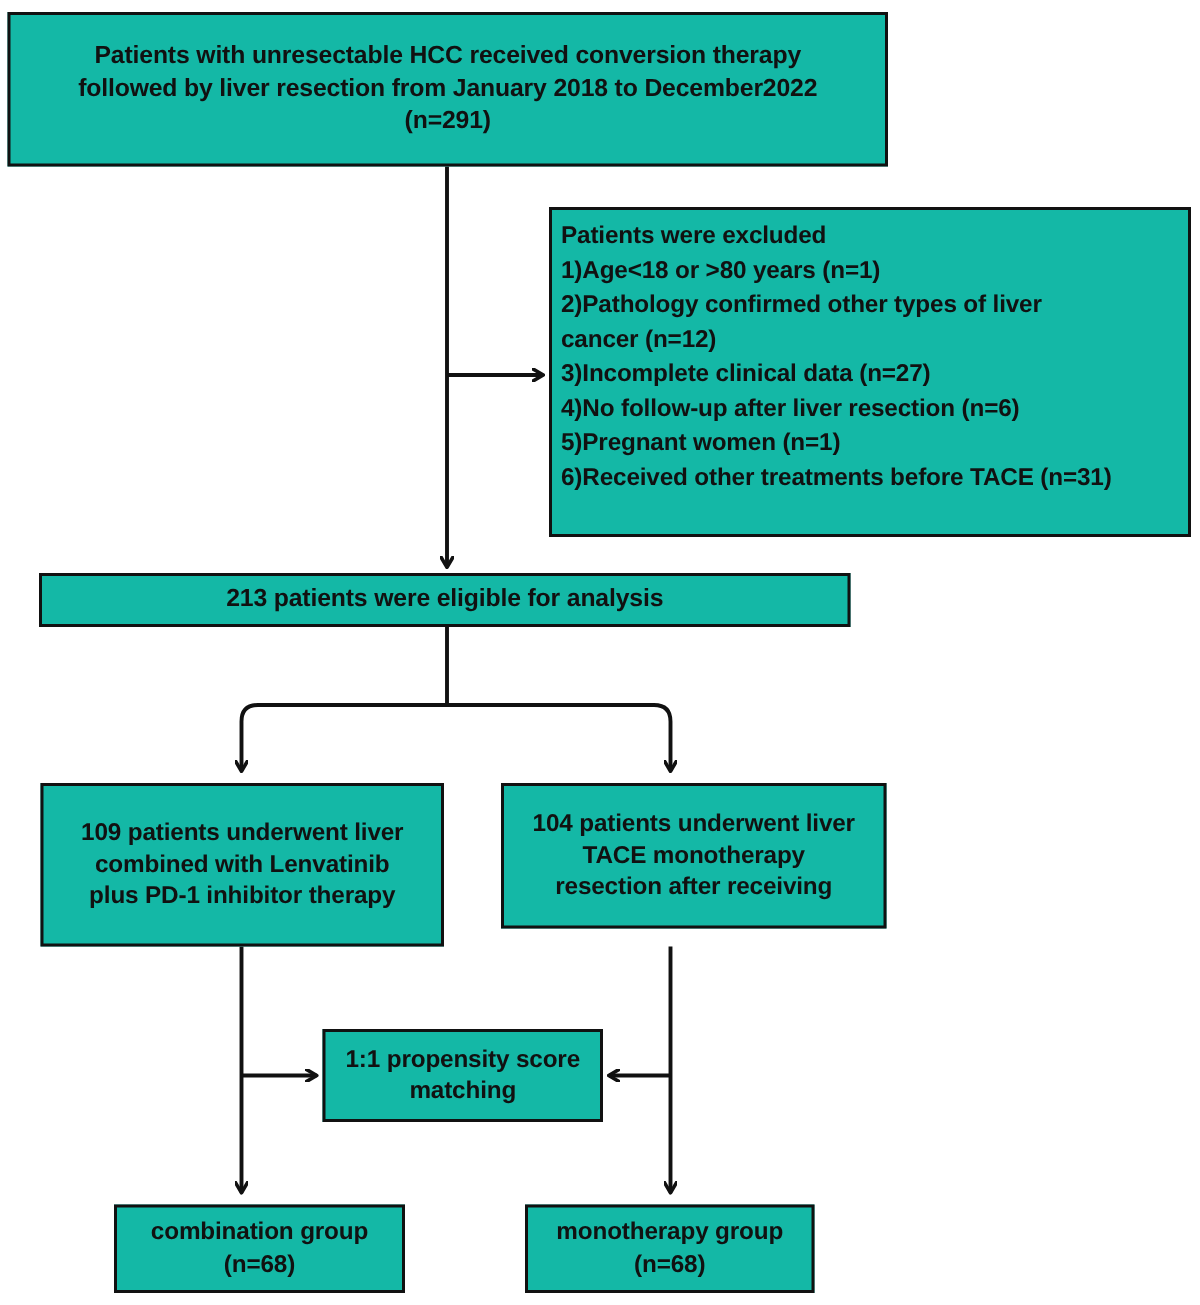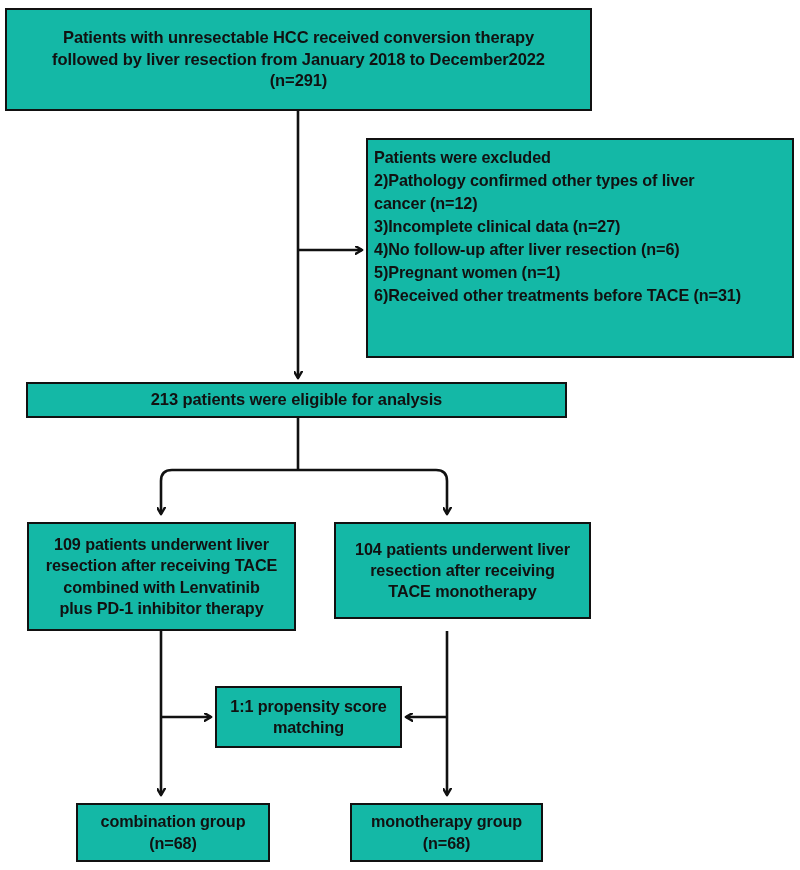--- a/index.html
+++ b/index.html
@@ -123,43 +123,43 @@
   </svg>
 
   <div class="node center" id="node-enrollment">
     <span class="line">Patients with unresectable HCC received conversion therapy</span>
     <span class="line">followed by liver resection from January 2018 to December2022</span>
     <span class="line">(n=291)</span>
   </div>
 
   <div class="node left" id="node-exclusion">
     <span class="line">Patients were excluded</span>
+    <span class="line">1)Age&lt;18 or &gt;80 years (n=1)</span>
     <span class="line">2)Pathology confirmed other types of liver</span>
     <span class="line">cancer (n=12)</span>
     <span class="line">3)Incomplete clinical data (n=27)</span>
     <span class="line">4)No follow-up after liver resection (n=6)</span>
     <span class="line">5)Pregnant women (n=1)</span>
     <span class="line">6)Received other treatments before TACE (n=31)</span>
   </div>
 
   <div class="node center" id="node-eligible">
     <span class="line">213 patients were eligible for analysis</span>
   </div>
 
   <div class="node center" id="node-combination-arm">
     <span class="line">109 patients underwent liver</span>
-    <span class="line">resection after receiving TACE</span>
     <span class="line">combined with Lenvatinib</span>
     <span class="line">plus PD-1 inhibitor therapy</span>
   </div>
 
   <div class="node center" id="node-monotherapy-arm">
     <span class="line">104 patients underwent liver</span>
+    <span class="line">TACE monotherapy</span>
     <span class="line">resection after receiving</span>
-    <span class="line">TACE monotherapy</span>
   </div>
 
   <div class="node center" id="node-psm">
     <span class="line">1:1 propensity score</span>
     <span class="line">matching</span>
   </div>
 
   <div class="node center" id="node-combination-group">
     <span class="line">combination group</span>
     <span class="line">(n=68)</span>

